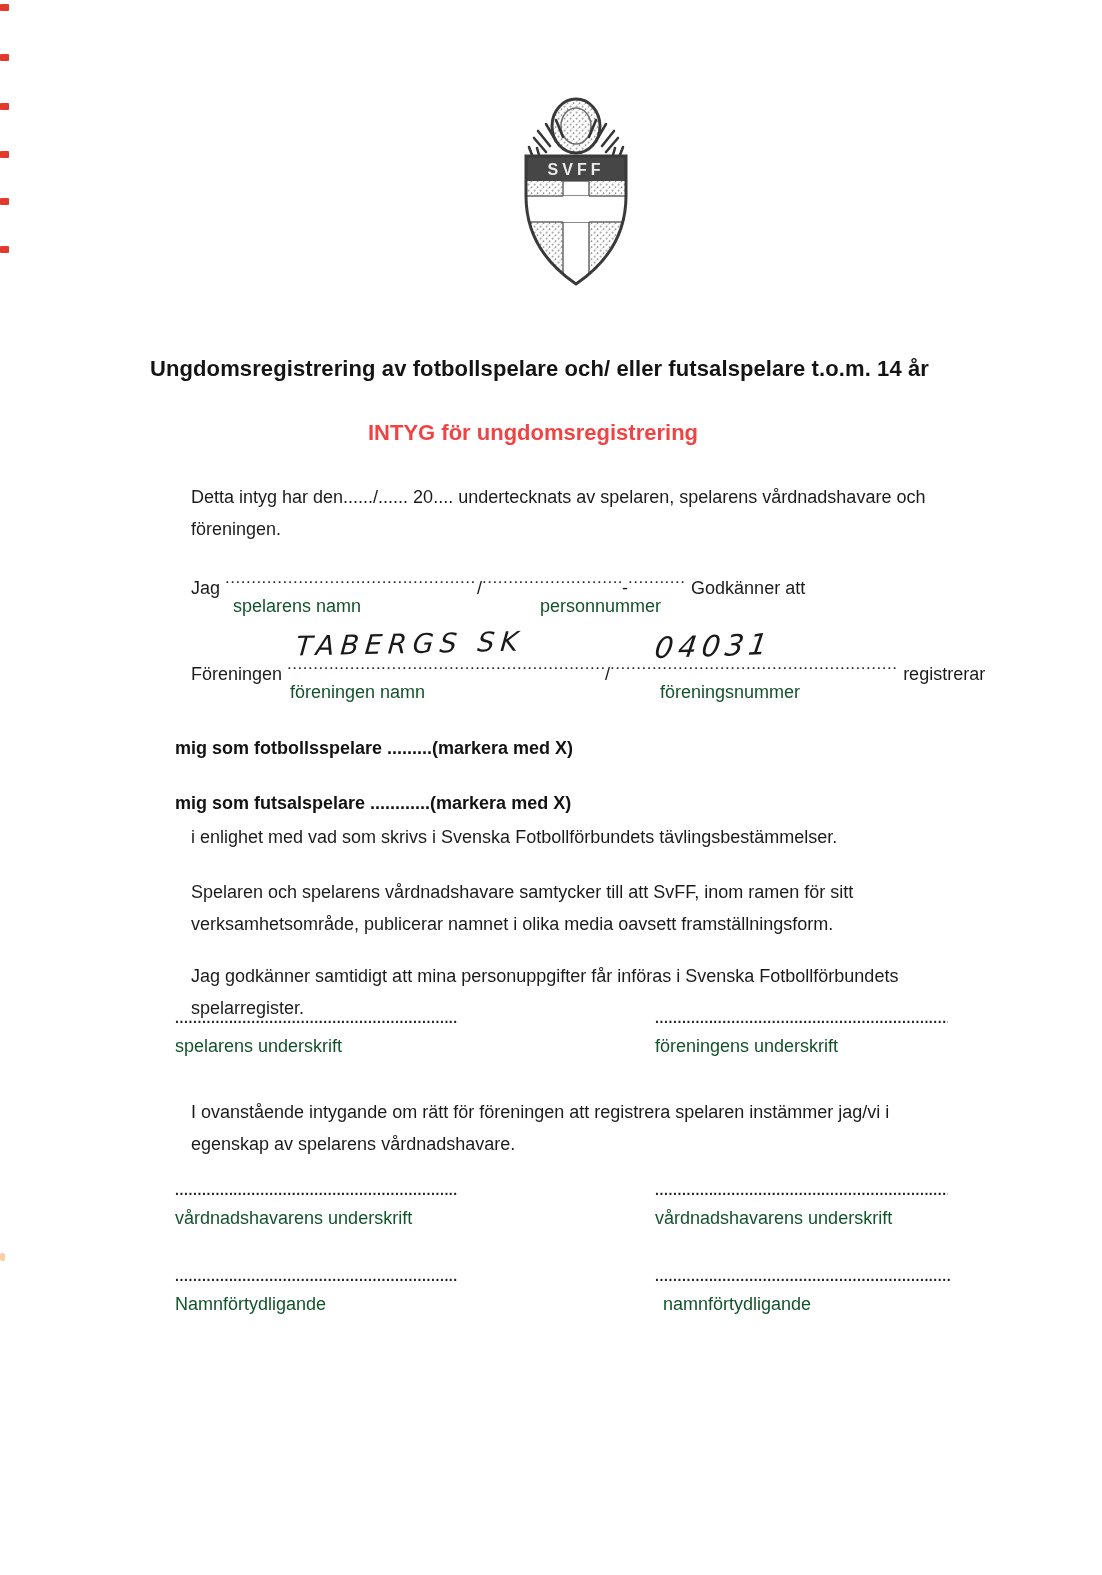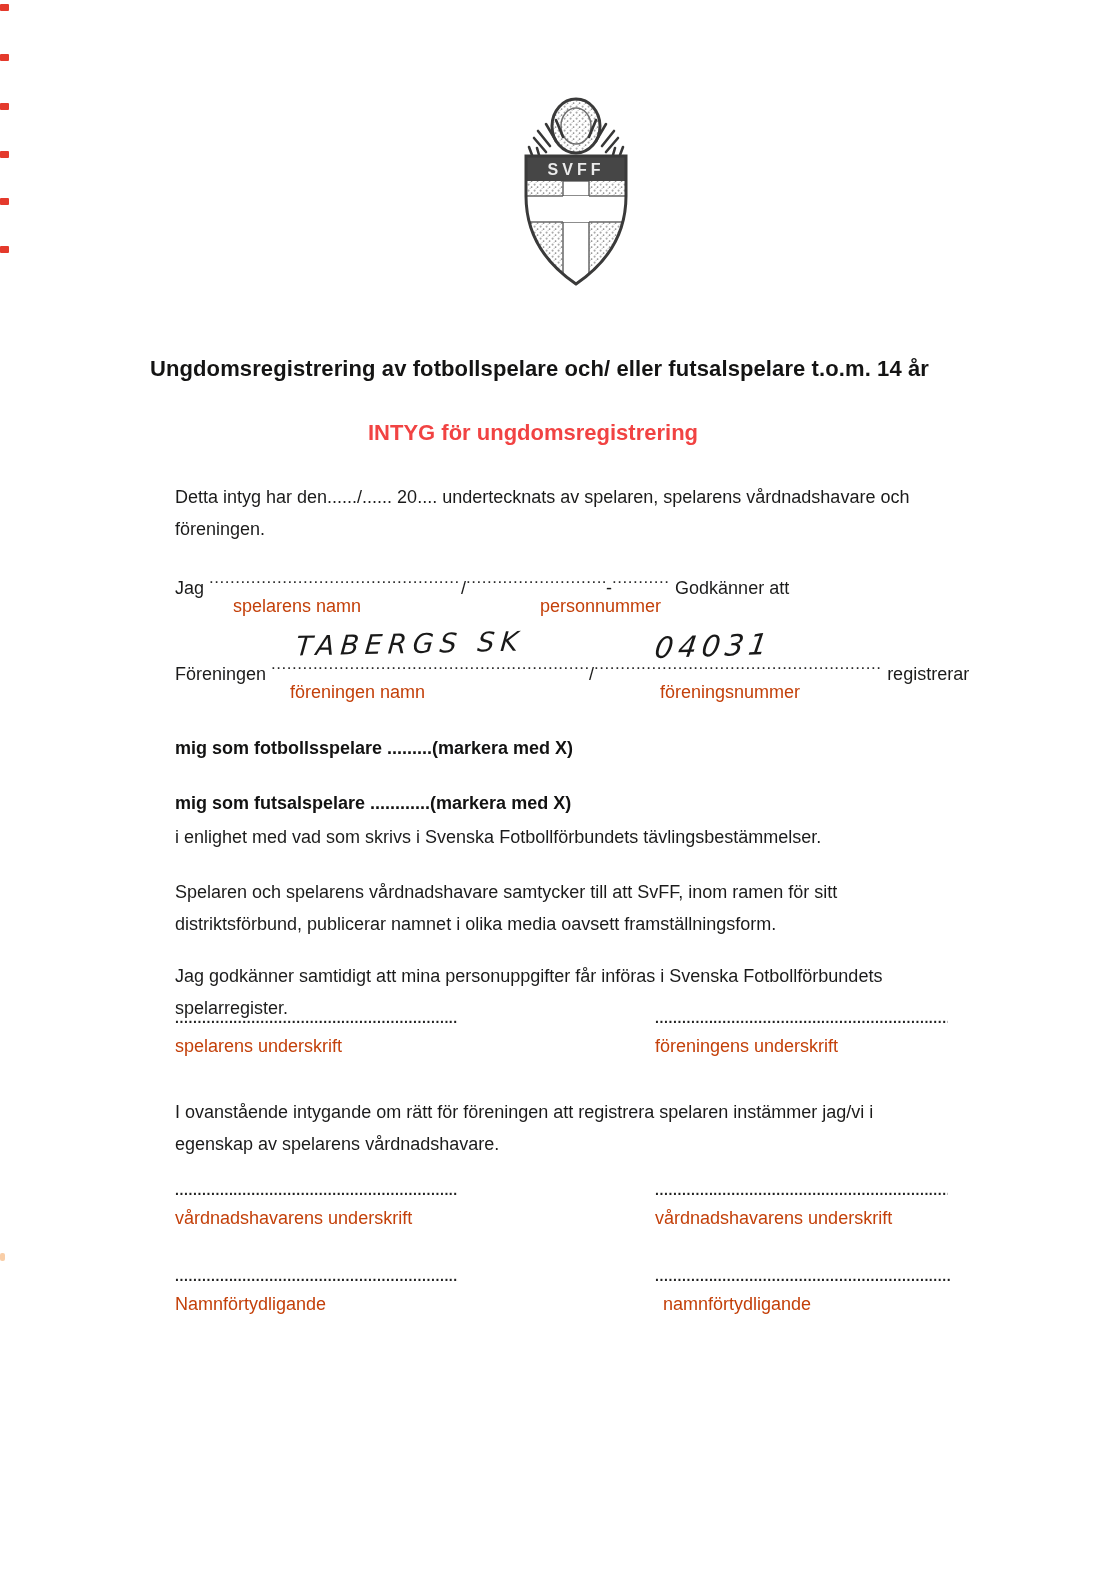--- a/index.html
+++ b/index.html
@@ -14,31 +14,31 @@
   .abs{position:absolute;}
   .title{
     left:150px;right:70px;text-align:center;
     font-size:22px;font-weight:700;color:#161616;
     letter-spacing:0.1px;white-space:nowrap;
   }
   .subtitle{
     left:150px;right:70px;text-align:center;
     font-size:22px;font-weight:700;color:#ef4444;
   }
-  .body-text{font-size:18px;line-height:32px;color:#1d1d1d;}
+  .body-text{font-size:18px;line-height:32px;color:#1d1d1d;margin-left:16px;}
   .bold-line{font-size:18px;font-weight:700;color:#141414;}
   .leader{
     display:inline-block;overflow:hidden;white-space:nowrap;
     vertical-align:baseline;font-size:17px;letter-spacing:0.5px;color:#2a2a2a;
   }
   .sig-dots{
     display:inline-block;overflow:hidden;white-space:nowrap;
     font-size:14px;font-weight:700;letter-spacing:0.6px;color:#242424;
   }
-  .sub-label{font-size:18px;color:#c2410c;}
+  .sub-label{font-size:18px;color:#14532d;}
   .hand{
     font-family:"DejaVu Sans",sans-serif;font-style:italic;color:#1b1b1b;
     white-space:nowrap;
   }
   .hand-club{font-size:27px;letter-spacing:6px;transform:rotate(-1.2deg) skewX(-6deg);}
   .hand-num{font-size:29px;letter-spacing:5px;transform:rotate(-2deg) skewX(-10deg);}
   .redmark{width:9px;height:7px;background:#e23b2e;border-radius:1px;left:0;}
   .graydash{width:16px;height:4px;background:#a5a5a0;opacity:.75;border-radius:2px;}
   .orangedot{width:5px;height:8px;background:#f0a35f;opacity:.55;border-radius:2px;left:0;}
   .scan{filter:contrast(1.02);}
@@ -128,21 +128,21 @@
   </div>
   <div class="abs sub-label" style="left:290px;top:682px">föreningen namn</div>
   <div class="abs sub-label" style="left:660px;top:682px">föreningsnummer</div>
 
   <div class="abs bold-line" style="left:175px;top:738px">mig som fotbollsspelare .........(markera med X)</div>
   <div class="abs bold-line" style="left:175px;top:793px">mig som futsalspelare ............(markera med X)</div>
   <div class="abs body-text" style="left:175px;top:821px">i enlighet med vad som skrivs i Svenska Fotbollförbundets tävlingsbestämmelser.</div>
 
   <div class="abs body-text" style="left:175px;top:876px">
     <div>Spelaren och spelarens vårdnadshavare samtycker till att SvFF, inom ramen för sitt</div>
-    <div>distriktsförbund, publicerar namnet i olika media oavsett framställningsform.</div>
+    <div>verksamhetsområde, publicerar namnet i olika media oavsett framställningsform.</div>
   </div>
 
   <div class="abs body-text" style="left:175px;top:960px">
     <div>Jag godkänner samtidigt att mina personuppgifter får införas i Svenska Fotbollförbundets</div>
     <div>spelarregister.</div>
   </div>
 
   <div class="abs" style="left:175px;top:1010px">
     <span class="sig-dots" style="width:283px">............................................................................</span>
   </div>

